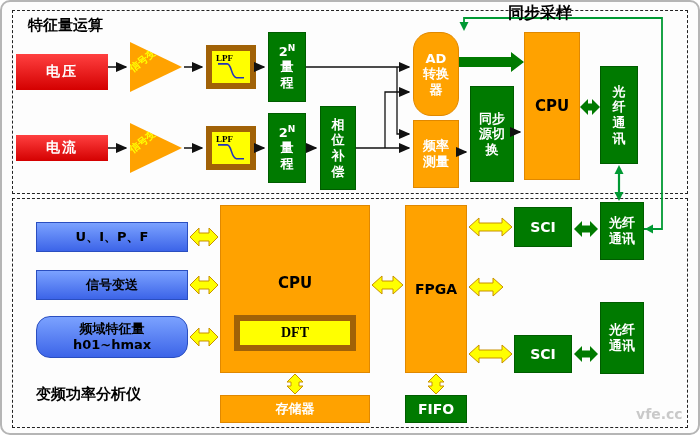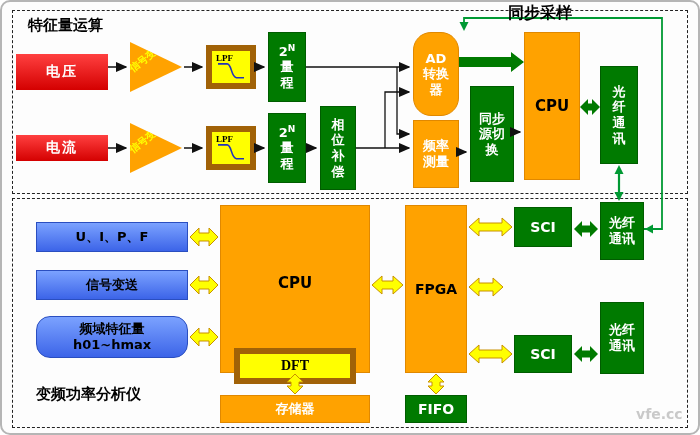--- a/index.html
+++ b/index.html
@@ -102,21 +102,21 @@
 通
 讯</div>
 
   <div class="bx blu" style="left:34px;top:220px;width:152px;height:30px;">U、I、P、F</div>
   <div class="bx blu" style="left:34px;top:268px;width:152px;height:30px;">信号变送</div>
   <div class="bx blu pre" style="left:34px;top:314px;width:152px;height:42px;border-radius:14px;">频域特征量
 h01~hmax</div>
 
   <div class="bx org" style="left:218px;top:203px;width:150px;height:168px;"></div>
   <div class="cpu-label" style="top:272px;left:218px;width:150px;">CPU</div>
-  <div class="bx yel" style="left:232px;top:313px;width:122px;height:36px;font-size:14px;margin-top:33px;">DFT</div>
+  <div class="bx yel" style="left:232px;top:313px;width:122px;height:36px;font-size:14px;">DFT</div>
 
   <div class="bx org" style="left:403px;top:203px;width:62px;height:168px;">FPGA</div>
 
   <div class="bx grn" style="left:512px;top:205px;width:58px;height:40px;font-size:14px;">SCI</div>
   <div class="bx grn" style="left:512px;top:333px;width:58px;height:38px;font-size:14px;">SCI</div>
 
   <div class="bx grn pre" style="left:598px;top:200px;width:44px;height:58px;">光纤
 通讯</div>
   <div class="bx grn pre" style="left:598px;top:300px;width:44px;height:72px;">光纤
 通讯</div>

